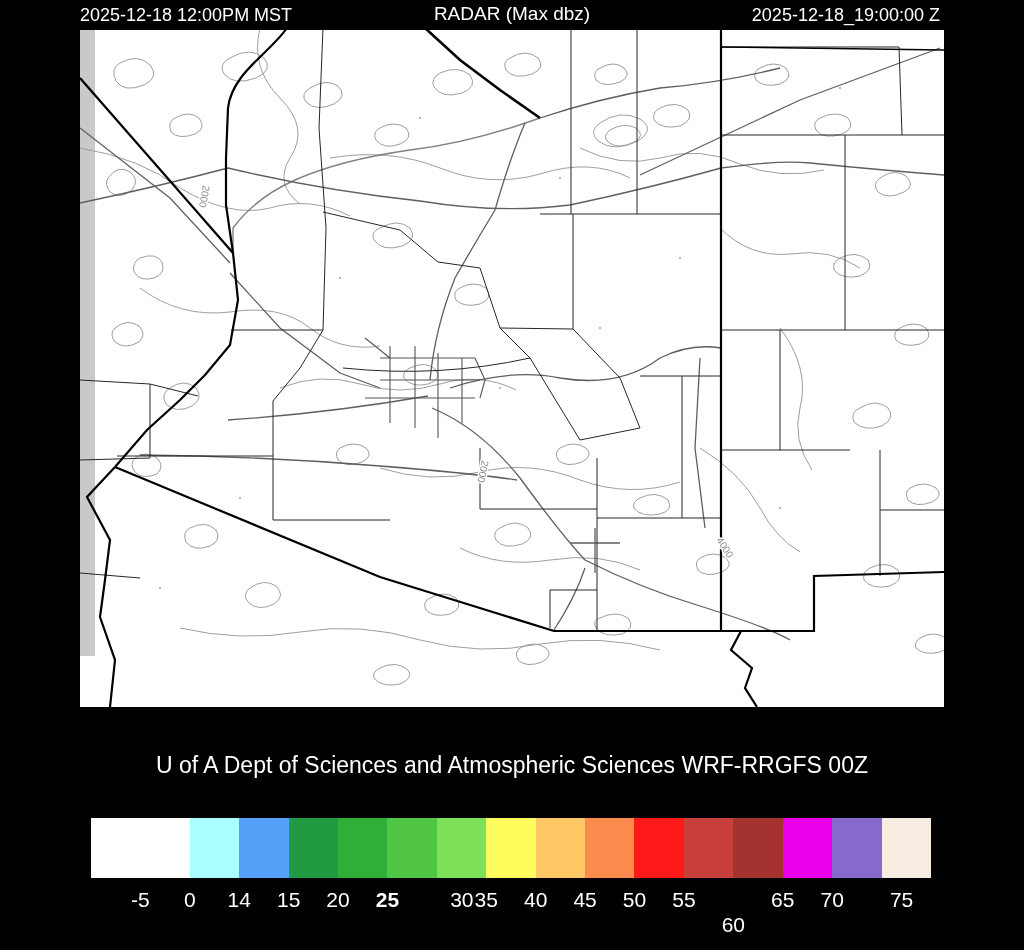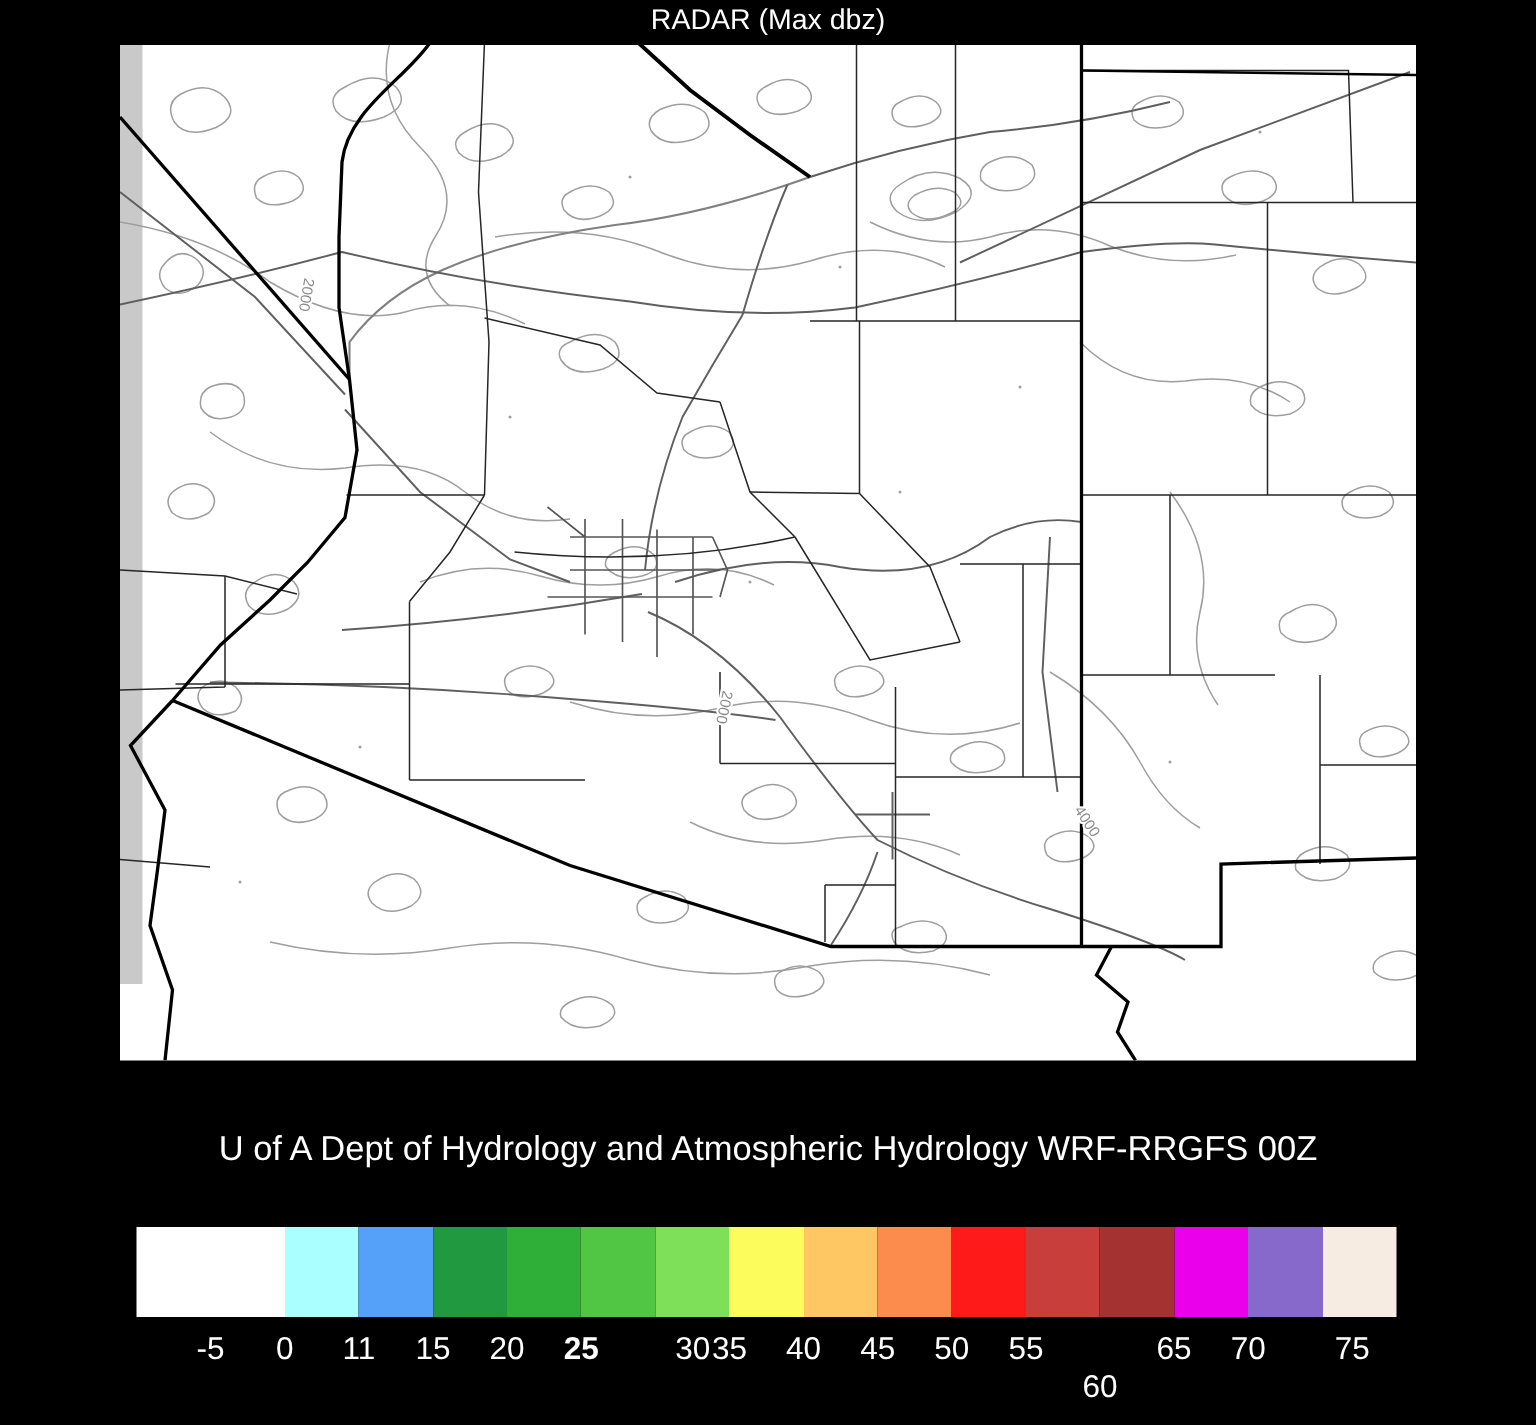--- a/index.html
+++ b/index.html
@@ -15,21 +15,23 @@
   .colorbar .seg{height:100%;}
   .ticks{position:absolute;left:91px;top:888px;width:840px;height:30px;font-size:21px;}
   .ticks span{position:absolute;transform:translateX(-50%);top:0;}
   .ct-label{font-size:10px;fill:#8a8a8a;paint-order:stroke;stroke:#ffffff;stroke-width:3px;}
 </style>
 </head>
 <body>
 
 <div class="stage">
 
+  <div class="hdr-left">2025-12-18 12:00PM MST</div>
   <div class="hdr-title">RADAR (Max dbz)</div>
+  <div class="hdr-right">2025-12-18_19:00:00 Z</div>
 
   <div class="map">
     <svg viewBox="0 0 864 679">
 
       <rect x="0" y="0" width="15" height="628" fill="#c9c9c9"></rect>
 
       <g fill="none" stroke="#9e9e9e" stroke-width="1">
         <path d="M40,35 q18,-10 30,2 q10,12 -6,20 q-20,8 -28,-4 q-6,-12 4,-18 z
                  M95,90 q14,-8 24,0 q8,10 -4,16 q-16,6 -24,-2 q-4,-10 4,-14 z
                  M28,150 q10,-14 22,-6 q10,8 2,18 q-12,10 -22,2 q-6,-8 -2,-14 z
@@ -149,21 +151,21 @@
       </g>
 
       <text class="ct-label" x="123" y="157" transform="rotate(100 123 157)">2000</text>
       <text class="ct-label" x="402" y="432" transform="rotate(102 402 432)">2000</text>
       <text class="ct-label" x="636" y="512" transform="rotate(57 636 512)">4000</text>
 
       <path d="M0,1 H864" stroke="#000" stroke-width="2"></path>
     </svg>
   </div>
 
-  <div class="credit">U of A Dept of Hydrology and Atmospheric Hydrology WRF-RRGFS 00Z</div>
+  <div class="credit">U of A Dept of Sciences and Atmospheric Sciences WRF-RRGFS 00Z</div>
 
   <div class="colorbar" id="colorbar">
       <div class="seg" style="flex-grow: 2; background: rgb(255, 255, 255);"></div>
       <div class="seg" style="flex-grow: 1; background: rgb(170, 255, 255);"></div>
       <div class="seg" style="flex-grow: 1; background: rgb(85, 160, 248);"></div>
       <div class="seg" style="flex-grow: 1; background: rgb(33, 153, 65);"></div>
       <div class="seg" style="flex-grow: 1; background: rgb(47, 174, 56);"></div>
       <div class="seg" style="flex-grow: 1; background: rgb(80, 198, 68);"></div>
       <div class="seg" style="flex-grow: 1; background: rgb(126, 224, 88);"></div>
       <div class="seg" style="flex-grow: 1; background: rgb(252, 252, 92);"></div>
@@ -172,21 +174,21 @@
       <div class="seg" style="flex-grow: 1; background: rgb(255, 26, 26);"></div>
       <div class="seg" style="flex-grow: 1; background: rgb(199, 62, 58);"></div>
       <div class="seg" style="flex-grow: 1; background: rgb(164, 50, 48);"></div>
       <div class="seg" style="flex-grow: 1; background: rgb(234, 0, 234);"></div>
       <div class="seg" style="flex-grow: 1; background: rgb(135, 105, 203);"></div>
       <div class="seg" style="flex-grow: 1; background: rgb(246, 236, 226);"></div>
     </div>
   <div class="ticks" id="ticks">
       <span style="left: 5.88235%;">-5</span>
       <span style="left: 11.7647%;">0</span>
-      <span style="left: 17.6471%;">11</span>
+      <span style="left: 17.6471%;">14</span>
       <span style="left: 23.5294%;">15</span>
       <span style="left: 29.4118%; text-align: right;">20</span>
       <span style="left: 35.2941%; font-weight: bold;">25</span>
       <span style="left: 41.1765%; margin-left: 25px;">30</span>
       <span style="left: 47.0588%;">35</span>
       <span style="left: 52.9412%;">40</span>
       <span style="left: 58.8235%;">45</span>
       <span style="left: 64.7059%;">50</span>
       <span style="left: 70.5882%;">55</span>
       <span style="left: 76.4706%; margin-top: 25px;">60</span>

